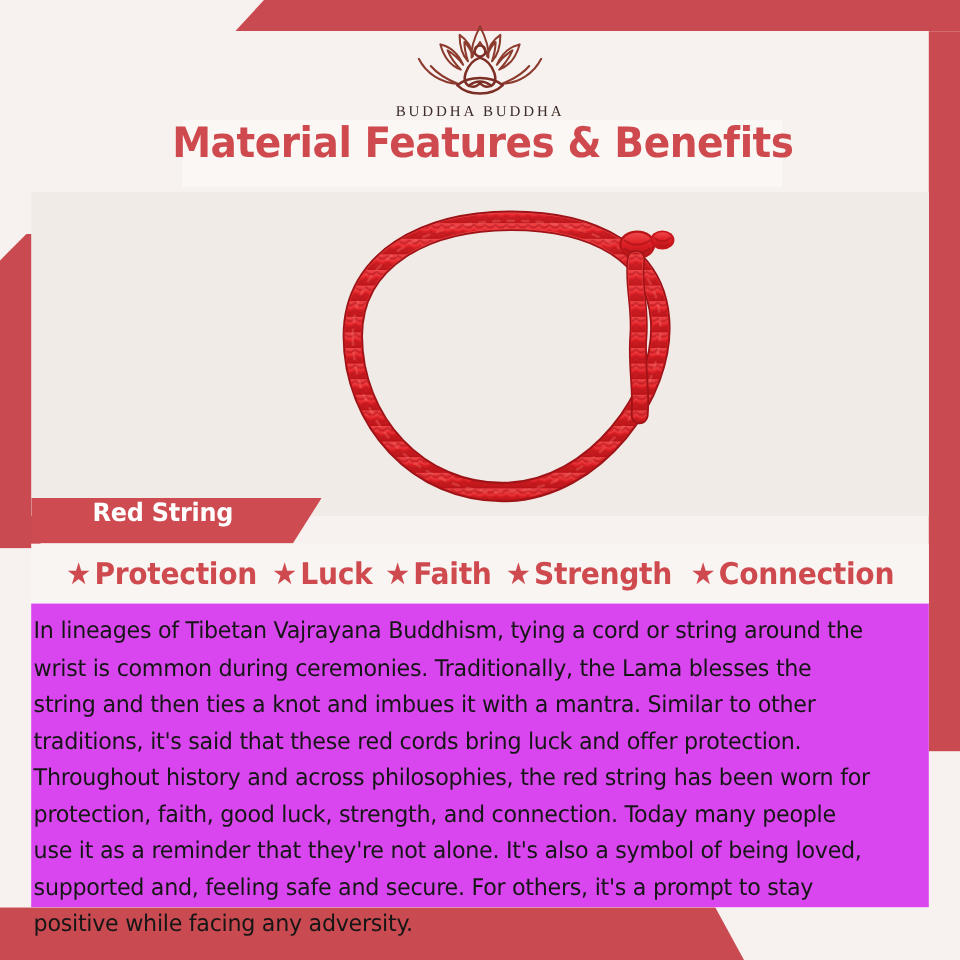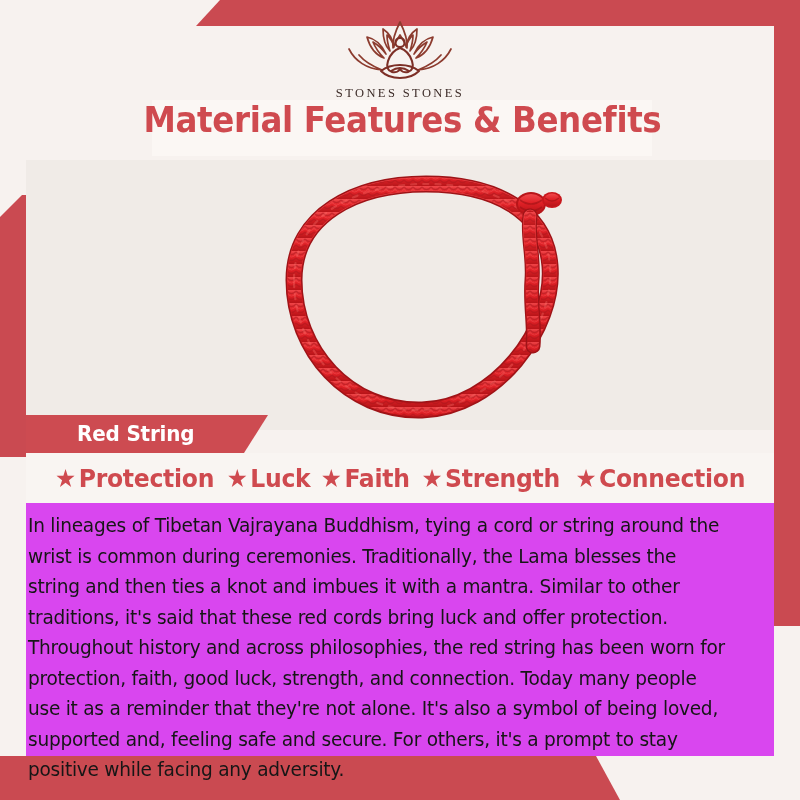--- a/index.html
+++ b/index.html
@@ -89,21 +89,21 @@
   }
   .bracelet-svg { position:absolute; left:0; top:0; width:748px; height:270px; }
 
   
   .ribbon {
     position:absolute;
     left:26px; top:415px;
     height:38px; width:242px;
     background:#cd4b51;
     clip-path:polygon(0 0, 242px 0, 218px 38px, 0 38px);
-    display:flex; align-items:center;
+    display:flex; align-items:flex-start;
     z-index:6;
   }
   .ribbon-label {
     margin-left:48px;
     color:#ffffff;
     font-family:"DejaVu Sans", sans-serif;
     font-weight:bold;
     font-size:21px;
     letter-spacing:-0.2px;
     transform:scaleX(0.95);
@@ -188,21 +188,21 @@
       <g fill="none" stroke="#7d2f26" stroke-width="2.1" stroke-linecap="round" stroke-linejoin="round">
 
         <circle cx="75" cy="24.5" r="4.6"></circle>
 
         <path d="M75 30 C69 32 65 37 63 43 C61 49 63 53 67 54 C71 55 74 53 75 51 C76 53 79 55 83 54 C87 53 89 49 87 43 C85 37 81 32 75 30 Z"></path>
 
         <path d="M56 53 C61 49 68 47 75 47 C82 47 89 49 94 53 C89 58 82 60 75 60 C68 60 61 58 56 53 Z"></path>
         <path d="M66 53 C69 51 72 50 75 50 C78 50 81 51 84 53"></path>
       </g>
     </svg>
-    <div class="logo-word">STONES STONES</div>
+    <div class="logo-word">BUDDHA BUDDHA</div>
   </div>
 
   <div class="title-banner">
     <div class="title-text">Material Features &amp; Benefits</div>
   </div>
 
   <div class="photo-stage">
     <svg class="bracelet-svg" viewBox="0 0 748 270">
       <defs>
         <linearGradient id="cordGrad" x1="0" y1="0" x2="0" y2="1">

